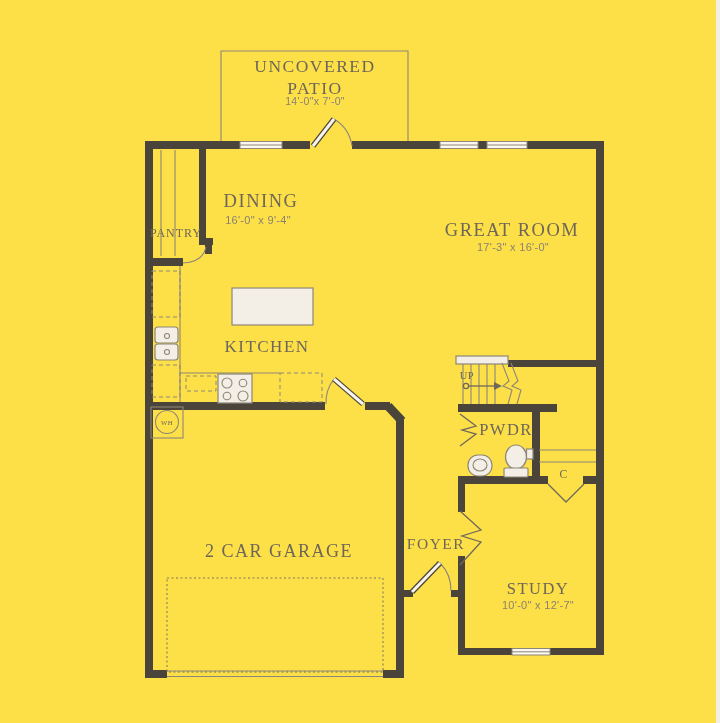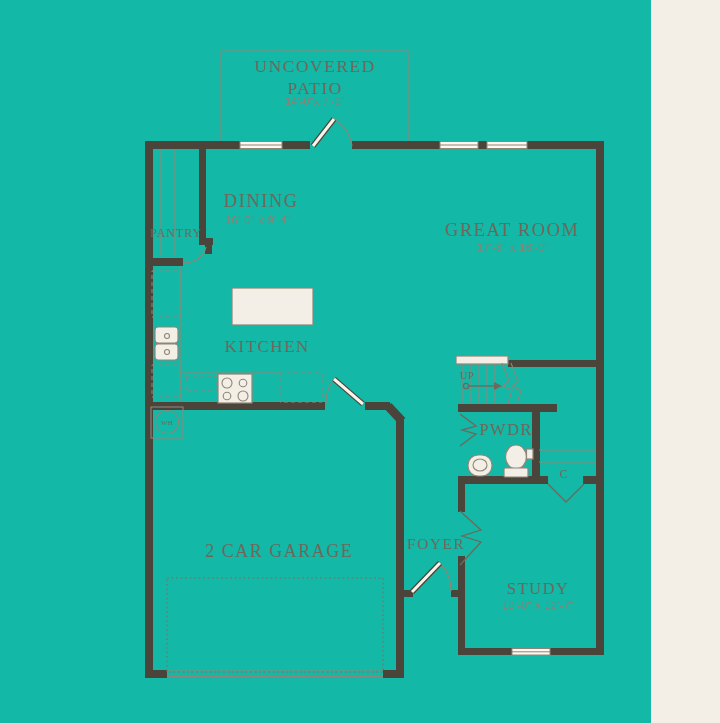--- a/index.html
+++ b/index.html
@@ -1,16 +1,16 @@
 <!DOCTYPE html>
 <html><head>
 <meta charset="utf-8">
 <style>
   html,body{margin:0;padding:0;background:#f3efe6;}
-  .canvas{position:relative;width:651px;height:723px;background:#14b8a6;overflow:hidden;
+  .canvas{position:relative;width:716px;height:723px;background:#fde047;overflow:hidden;
           font-family:"Liberation Serif",serif;}
   svg{display:block}
   .wall{fill:#4a443a;stroke:none}
   .thin{stroke:#8e8678;stroke-width:1.1;fill:none}
   .thin2{stroke:#6f685c;stroke-width:1.3;fill:none}
   .fixture{stroke:#8e8678;stroke-width:1.2;fill:#f3efe6}
   .winline{stroke:#8e8678;stroke-width:1;fill:none}
   .window{fill:#fbf8f1;stroke:#8e8678;stroke-width:1}
   .dashed{stroke:#8e8678;stroke-width:1;fill:none;stroke-dasharray:4 3}
   .dotted{stroke:#7a7265;stroke-width:1;fill:none;stroke-dasharray:2 2.5}

